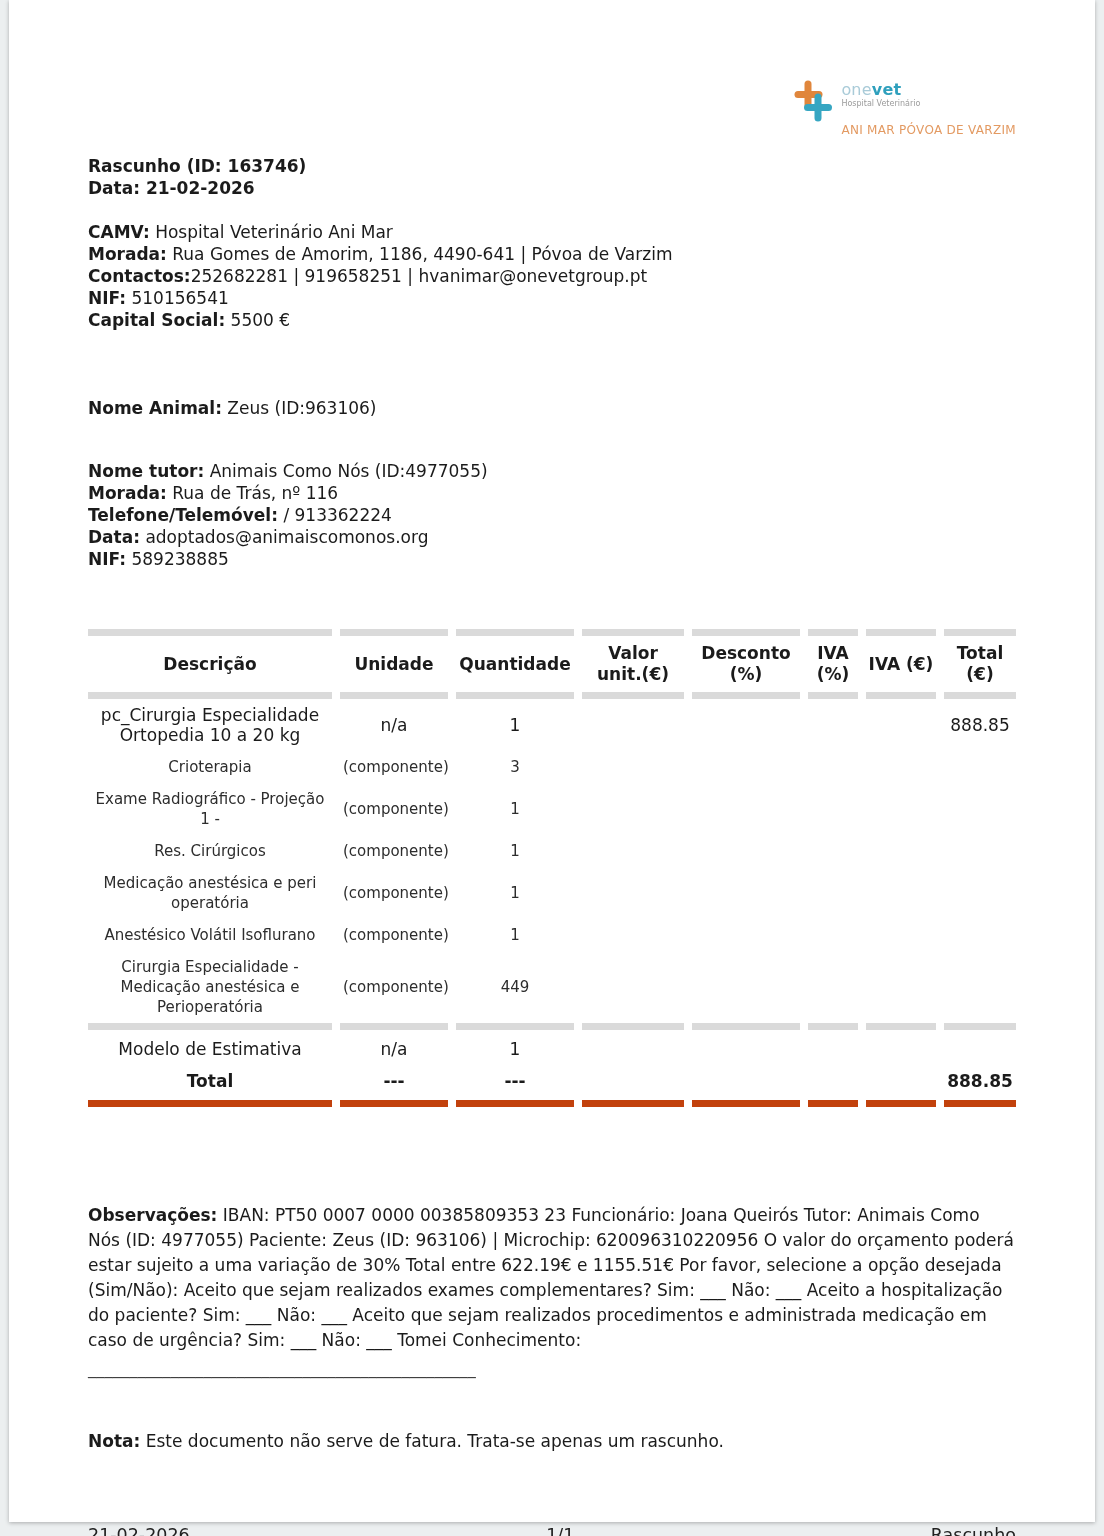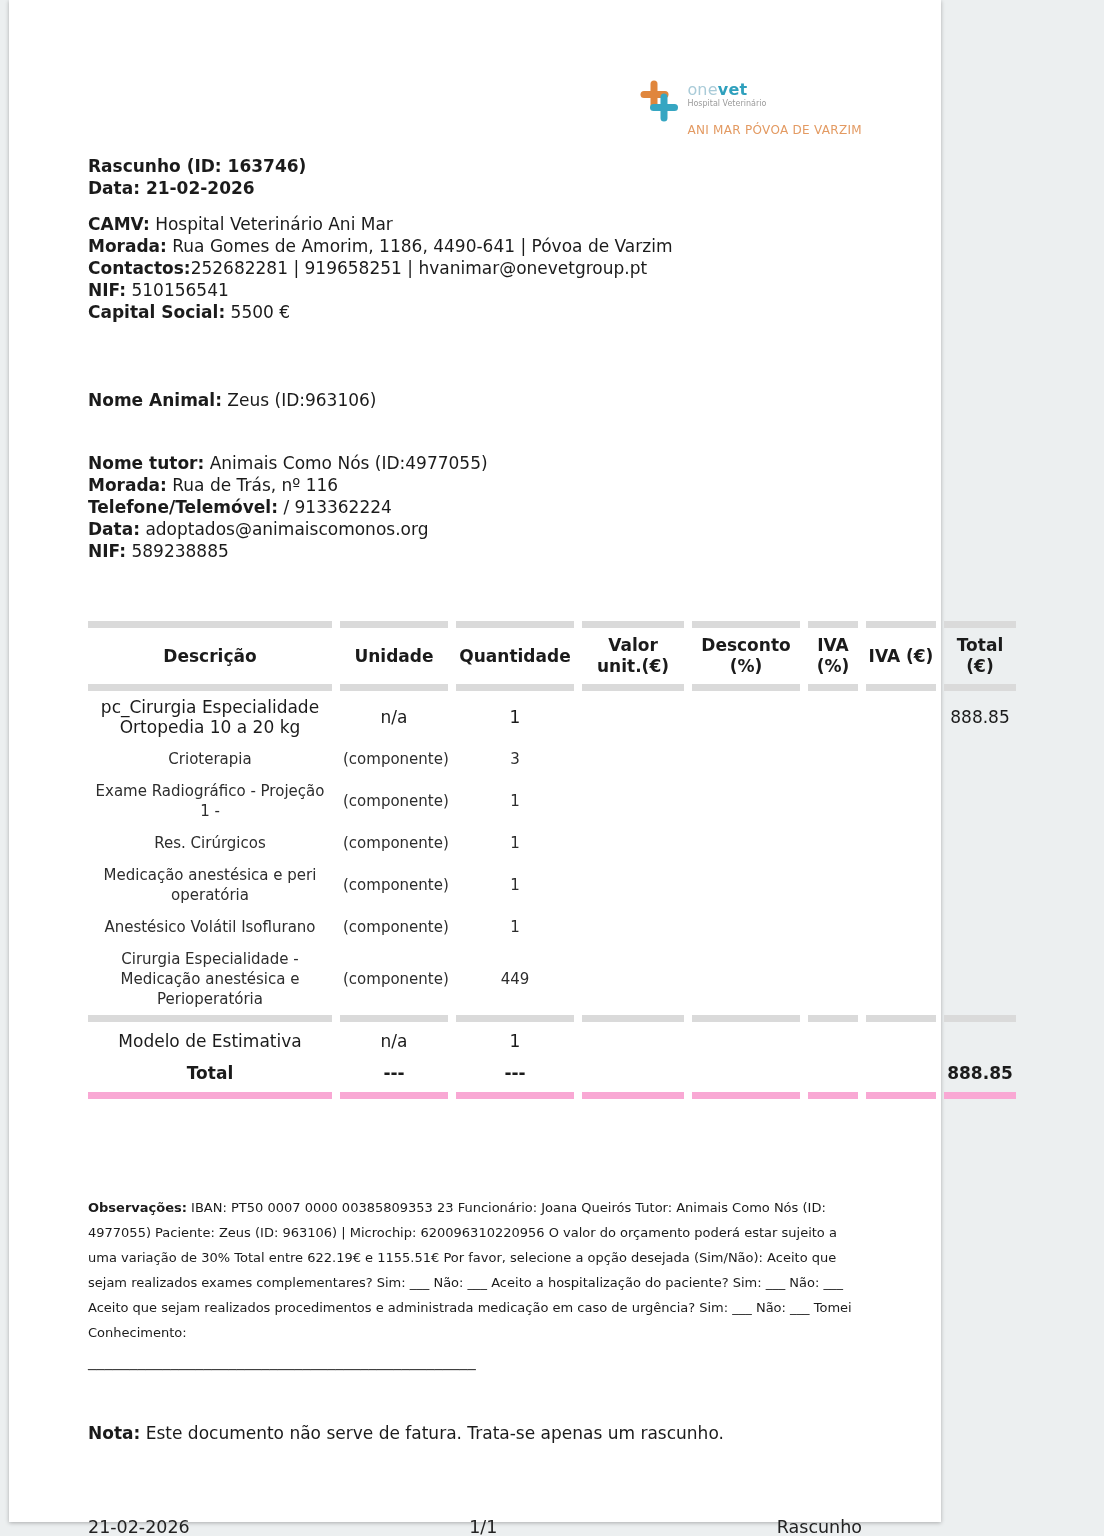--- a/index.html
+++ b/index.html
@@ -8,21 +8,21 @@
     width: 1104px; height: 1536px;
     background: #eceff0;
     font-family: "DejaVu Sans", "Liberation Sans", sans-serif;
     color: #1b1b1b;
     position: relative;
     overflow: hidden;
   }
   .page {
     position: absolute;
     left: 9px; top: 0;
-    width: 932px; height: 1522px;
+    width: 1086px; height: 1522px;
     background: #ffffff;
     box-shadow: 0 1px 4px rgba(0,0,0,0.28);
   }
   .content { padding: 0 79px; }
 
   
   .logo-block {
     display: flex; justify-content: flex-end; align-items: flex-start;
     margin-top: 78px; height: 50px;
   }
@@ -31,21 +31,21 @@
   .brand { font-size: 16px; line-height: 17px; letter-spacing: 0.2px; }
   .brand .one { color: #a9cbd8; font-weight: 400; }
   .brand .vet { color: #2fa0bd; font-weight: 700; }
   .logo-sub1 { font-size: 8px; color: #9b9b9b; line-height: 11px; }
   .logo-sub2 { font-size: 12px; color: #e39a62; line-height: 10px; letter-spacing: 0.3px; margin-top: 16px; }
 
   
   .doc-head { margin-top: 27px; font-weight: 700; font-size: 17px; line-height: 22px; }
   .info { font-size: 17px; line-height: 22px; }
   .info b { font-weight: 700; }
-  .clinic-info { margin-top: 14px; }
+  .clinic-info { margin-top: 22px; }
   .animal-info { margin-top: 66px; }
   .tutor-info { margin-top: 41px; }
 
   
   table.items {
     border-collapse: separate;
     border-spacing: 8px 0;
     table-layout: fixed;
     margin: 59px -8px 0 -8px;
     width: calc(100% + 16px);
@@ -57,24 +57,24 @@
     border-bottom: 7px solid #dadada;
     text-align: center; vertical-align: middle;
   }
   table.items td {
     font-size: 17px; line-height: 20px;
     padding: 6px 3px;
     text-align: center; vertical-align: middle;
   }
   tr.component td { font-size: 15px; color: #2d2d2d; }
   tr.model td { border-top: 7px solid #dadada; padding-top: 9px; }
-  tr.total td { font-weight: 700; border-bottom: 7px solid #f9a8d4; padding-bottom: 9px; }
-
-  
-  .obs { margin: 96px 0 0 0; font-size: 13px; line-height: 25px; }
+  tr.total td { font-weight: 700; border-bottom: 7px solid #c2410c; padding-bottom: 9px; }
+
+  
+  .obs { margin: 96px 0 0 0; font-size: 17px; line-height: 25px; }
   .obs b { font-weight: 700; }
   .sign-line { font-size: 16.5px; line-height: 25px; margin-top: 3px; color: #3a3a3a; }
   .nota { margin: 49px 0 0 0; font-size: 17px; line-height: 23px; }
   .nota b { font-weight: 700; }
   .doc-footer {
     margin-top: 72px;
     display: flex; justify-content: space-between; align-items: baseline;
     font-size: 17.5px; color: #222;
   }
 </style>

